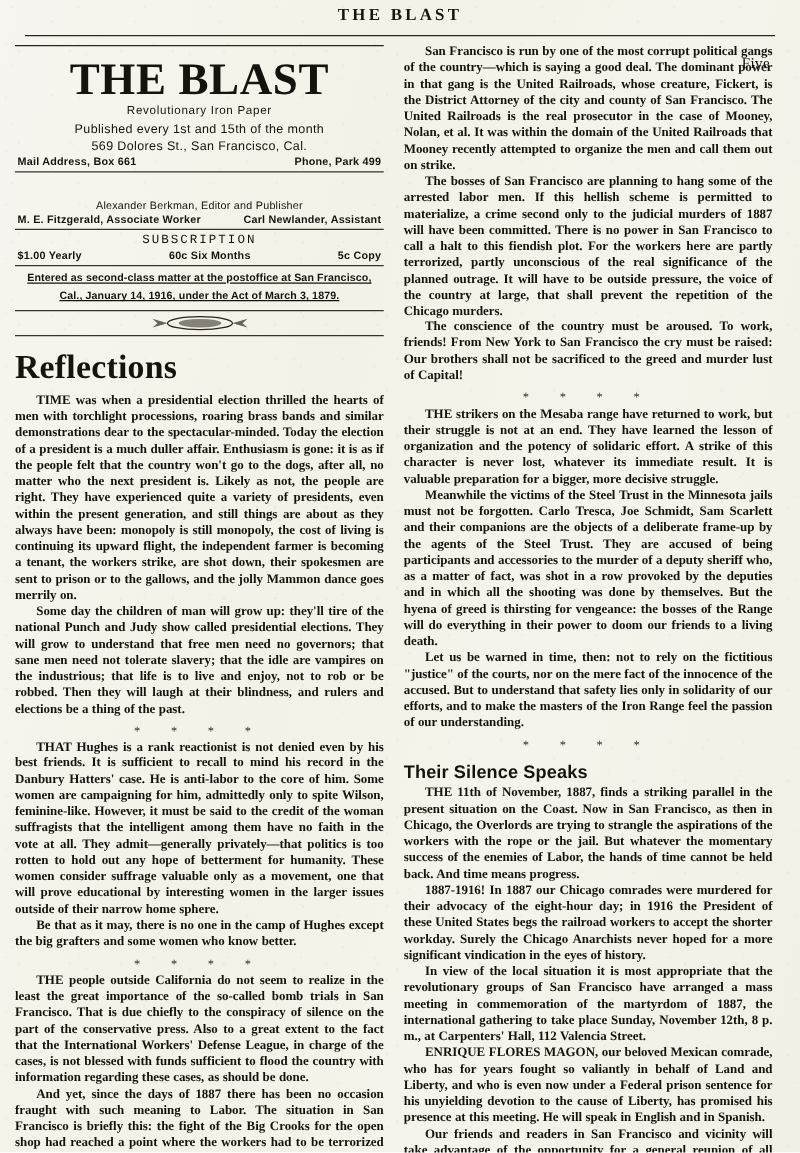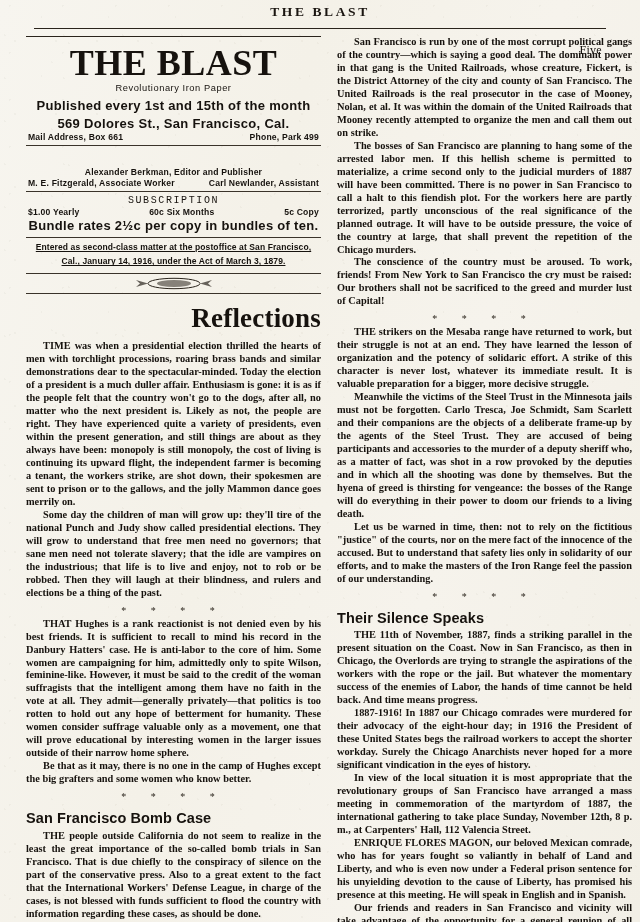--- a/index.html
+++ b/index.html
@@ -30,21 +30,21 @@
       linear-gradient(103deg, #f7f5ef 0%, #f4f1e8 38%, #f6f3ec 66%, #f2efe6 100%);
     background-size: 53px 47px, 67px 59px, 41px 73px, 83px 61px, 59px 43px, 73px 67px, 100% 100%;
   }
 
   .sheet {
     position: absolute;
     left: 0; top: 0;
     width: 640px;
     height: 750px;
     box-sizing: border-box;
-    padding: 0 26px;
+    padding: 0 12px;
   }
 
   
   .runhead {
     position: relative;
     height: 30px;
     margin: 0 8px;
   }
   .runhead-title {
     position: absolute;
@@ -100,22 +100,22 @@
     font-family: "Liberation Serif", "DejaVu Serif", serif;
   }
   .mh-sub {
     font-family: "Liberation Sans", "DejaVu Sans", sans-serif;
     font-size: 9.3px;
     letter-spacing: 0.55px;
     margin-bottom: 4px;
   }
   .mh-line {
     font-family: "Liberation Sans", "DejaVu Sans", sans-serif;
-    font-size: 13px;
-    font-weight: bold;
+    font-size: 10px;
+    font-weight: normal;
     letter-spacing: 0.3px;
     line-height: 1.32;
   }
   .mh-row {
     display: flex;
     justify-content: space-between;
     align-items: baseline;
     font-family: "Liberation Sans", "DejaVu Sans", sans-serif;
     font-size: 8.6px;
     font-weight: bold;
@@ -123,21 +123,21 @@
     padding: 0 2px;
   }
   .rule {
     border-top: 1.1px solid #3a332a;
     margin: 3px 0 3px;
   }
   .rule.thin { border-top-width: 0.8px; }
   .mh-credits {
     font-family: "Liberation Sans", "DejaVu Sans", sans-serif;
     font-size: 8.6px;
-    font-weight: bold;
+    font-weight: normal;
     letter-spacing: 0.2px;
     line-height: 1.4;
     margin-top: 20px;
   }
   .mh-sub-title {
     font-family: Liberation Mono, monospace;
     font-size: 10px;
     letter-spacing: 1.6px;
     margin: 1px 0 1px;
   }
@@ -152,21 +152,21 @@
   }
   .mh-orn {
     text-align: center;
     margin: 3px 0 2px;
     line-height: 0;
   }
   .mh-orn svg { display: inline-block; }
 
   
   .section-title {
-    text-align: right;
+    text-align: left;
     font-size: 27px;
     font-weight: bold;
     letter-spacing: 0.2px;
     margin: 10px 0 8px;
     line-height: 1.05;
   }
   .sub-head {
     font-family: "Liberation Sans", "DejaVu Sans", sans-serif;
     font-size: 14.5px;
     font-weight: bold;
@@ -245,21 +245,20 @@
           <span>M. E. Fitzgerald, Associate Worker</span>
           <span>Carl Newlander, Assistant</span>
         </div>
         <div class="rule thin"></div>
         <div class="mh-sub-title">SUBSCRIPTION</div>
         <div class="mh-row">
           <span>$1.00 Yearly</span>
           <span>60c Six Months</span>
           <span>5c Copy</span>
         </div>
-        <div class="mh-line">Bundle rates 2½c per copy in bundles of ten.</div>
         <div class="rule thin"></div>
         <div class="mh-entered">Entered as second-class matter at the postoffice at San Francisco,</div>
         <div class="mh-entered">Cal., January 14, 1916, under the Act of March 3, 1879.</div>
         <div class="rule"></div>
         <div class="mh-orn">
           <svg width="88" height="13" viewBox="0 0 88 13" aria-hidden="true">
             <ellipse cx="44" cy="6.5" rx="26" ry="5.2" fill="none" stroke="#2a241c" stroke-width="1"></ellipse>
             <ellipse cx="44" cy="6.5" rx="17" ry="3.4" fill="#2a241c" opacity="0.55"></ellipse>
             <path d="M18 6.5 L6 3 L10 6.5 L6 10 Z" fill="#2a241c" opacity="0.7"></path>
             <path d="M70 6.5 L82 3 L78 6.5 L82 10 Z" fill="#2a241c" opacity="0.7"></path>
@@ -270,21 +269,20 @@
 
       <div class="section-title">Reflections</div>
 
       <p class="body">TIME was when a presidential election thrilled the hearts of men with torchlight processions, roaring brass bands and similar demonstrations dear to the spectacular-minded. Today the election of a president is a much duller affair. Enthusiasm is gone: it is as if the people felt that the country won't go to the dogs, after all, no matter who the next president is. Likely as not, the people are right. They have experienced quite a variety of presidents, even within the present generation, and still things are about as they always have been: monopoly is still monopoly, the cost of living is continuing its upward flight, the independent farmer is becoming a tenant, the workers strike, are shot down, their spokesmen are sent to prison or to the gallows, and the jolly Mammon dance goes merrily on.</p>
       <p class="body">Some day the children of man will grow up: they'll tire of the national Punch and Judy show called presidential elections. They will grow to understand that free men need no governors; that sane men need not tolerate slavery; that the idle are vampires on the industrious; that life is to live and enjoy, not to rob or be robbed. Then they will laugh at their blindness, and rulers and elections be a thing of the past.</p>
       <div class="stars">* * * *</div>
       <p class="body">THAT Hughes is a rank reactionist is not denied even by his best friends. It is sufficient to recall to mind his record in the Danbury Hatters' case. He is anti-labor to the core of him. Some women are campaigning for him, admittedly only to spite Wilson, feminine-like. However, it must be said to the credit of the woman suffragists that the intelligent among them have no faith in the vote at all. They admit—generally privately—that politics is too rotten to hold out any hope of betterment for humanity. These women consider suffrage valuable only as a movement, one that will prove educational by interesting women in the larger issues outside of their narrow home sphere.</p>
       <p class="body">Be that as it may, there is no one in the camp of Hughes except the big grafters and some women who know better.</p>
       <div class="stars">* * * *</div>
 
-      <div class="sub-head">San Francisco Bomb Case</div>
       <p class="body">THE people outside California do not seem to realize in the least the great importance of the so-called bomb trials in San Francisco. That is due chiefly to the conspiracy of silence on the part of the conservative press. Also to a great extent to the fact that the International Workers' Defense League, in charge of the cases, is not blessed with funds sufficient to flood the country with information regarding these cases, as should be done.</p>
       <p class="body">And yet, since the days of 1887 there has been no occasion fraught with such meaning to Labor. The situation in San Francisco is briefly this: the fight of the Big Crooks for the open shop had reached a point where the workers had to be terrorized into submission. The old tactics are therefore resorted to: Nolan, Mooney and his wife, Weinberg and Billings—of the most active and intelligent labor element on the Coast—are arrested and accused of murder. The $1,000,000 slush fund of the Chamber of Commerce and the powers of the District Attorney's office are used to corral prostitutes, crooks and drug fiends, manufacture evidence for the prosecution and intimidate witnesses for the defense. A professional jury obediently grants the demand of the prosecution and declares Billings guilty of placing the bomb on Steuart and Market Streets, in spite of absolute proof to the contrary. The road is now paved for the conviction of the other accused labor men.</p>
 
     </div>
 
     <div class="col">
 
       <p class="body">San Francisco is run by one of the most corrupt political gangs of the country—which is saying a good deal. The dominant power in that gang is the United Railroads, whose creature, Fickert, is the District Attorney of the city and county of San Francisco. The United Railroads is the real prosecutor in the case of Mooney, Nolan, et al. It was within the domain of the United Railroads that Mooney recently attempted to organize the men and call them out on strike.</p>
       <p class="body">The bosses of San Francisco are planning to hang some of the arrested labor men. If this hellish scheme is permitted to materialize, a crime second only to the judicial murders of 1887 will have been committed. There is no power in San Francisco to call a halt to this fiendish plot. For the workers here are partly terrorized, partly unconscious of the real significance of the planned outrage. It will have to be outside pressure, the voice of the country at large, that shall prevent the repetition of the Chicago murders.</p>
       <p class="body">The conscience of the country must be aroused. To work, friends! From New York to San Francisco the cry must be raised: Our brothers shall not be sacrificed to the greed and murder lust of Capital!</p>

